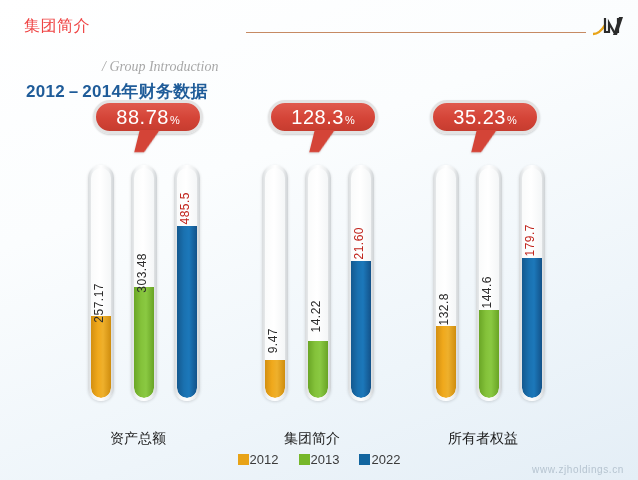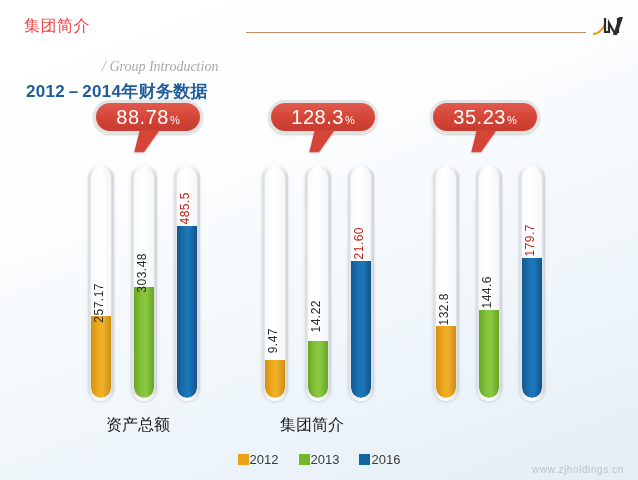--- a/index.html
+++ b/index.html
@@ -124,22 +124,22 @@
     writing-mode: vertical-rl;
     transform: rotate(180deg);
     white-space: nowrap;
     letter-spacing: 0.5px;
   }
   .bar-label.highlight { color: #c0241c; }
 
   
   .cat-label {
     position: absolute;
-    top: 415px;
-    font-size: 16px;
+    top: 430px;
+    font-size: 14px;
     color: #1a1a1a;
     text-align: center;
     width: 120px;
   }
 
   
   .legend {
     position: absolute;
     left: 0; top: 452px;
     width: 638px;
@@ -267,30 +267,31 @@
   </div>
   <div class="bar-label" style="left:480px; top:276px">144.6</div>
 
   <div class="tube" style="left:519px">
     <div class="tube-inner">
       <div class="fill c2014" style="height:140px"></div>
     </div>
   </div>
   <div class="bar-label highlight" style="left:523px; top:224px">179.7</div>
 
+  <div class="cat-label" style="left:423px">所有者权益</div>
 
   <div class="legend">
     <div class="legend-item">
       <span class="legend-swatch c2012"></span>
       <span class="legend-text">2012</span>
     </div>
     <div class="legend-item">
       <span class="legend-swatch c2013"></span>
       <span class="legend-text">2013</span>
     </div>
     <div class="legend-item">
       <span class="legend-swatch c2014"></span>
-      <span class="legend-text">2016</span>
+      <span class="legend-text">2022</span>
     </div>
   </div>
 </div>
 
 <div class="footer-url">www.zjholdings.cn</div>
 
 </body></html>

